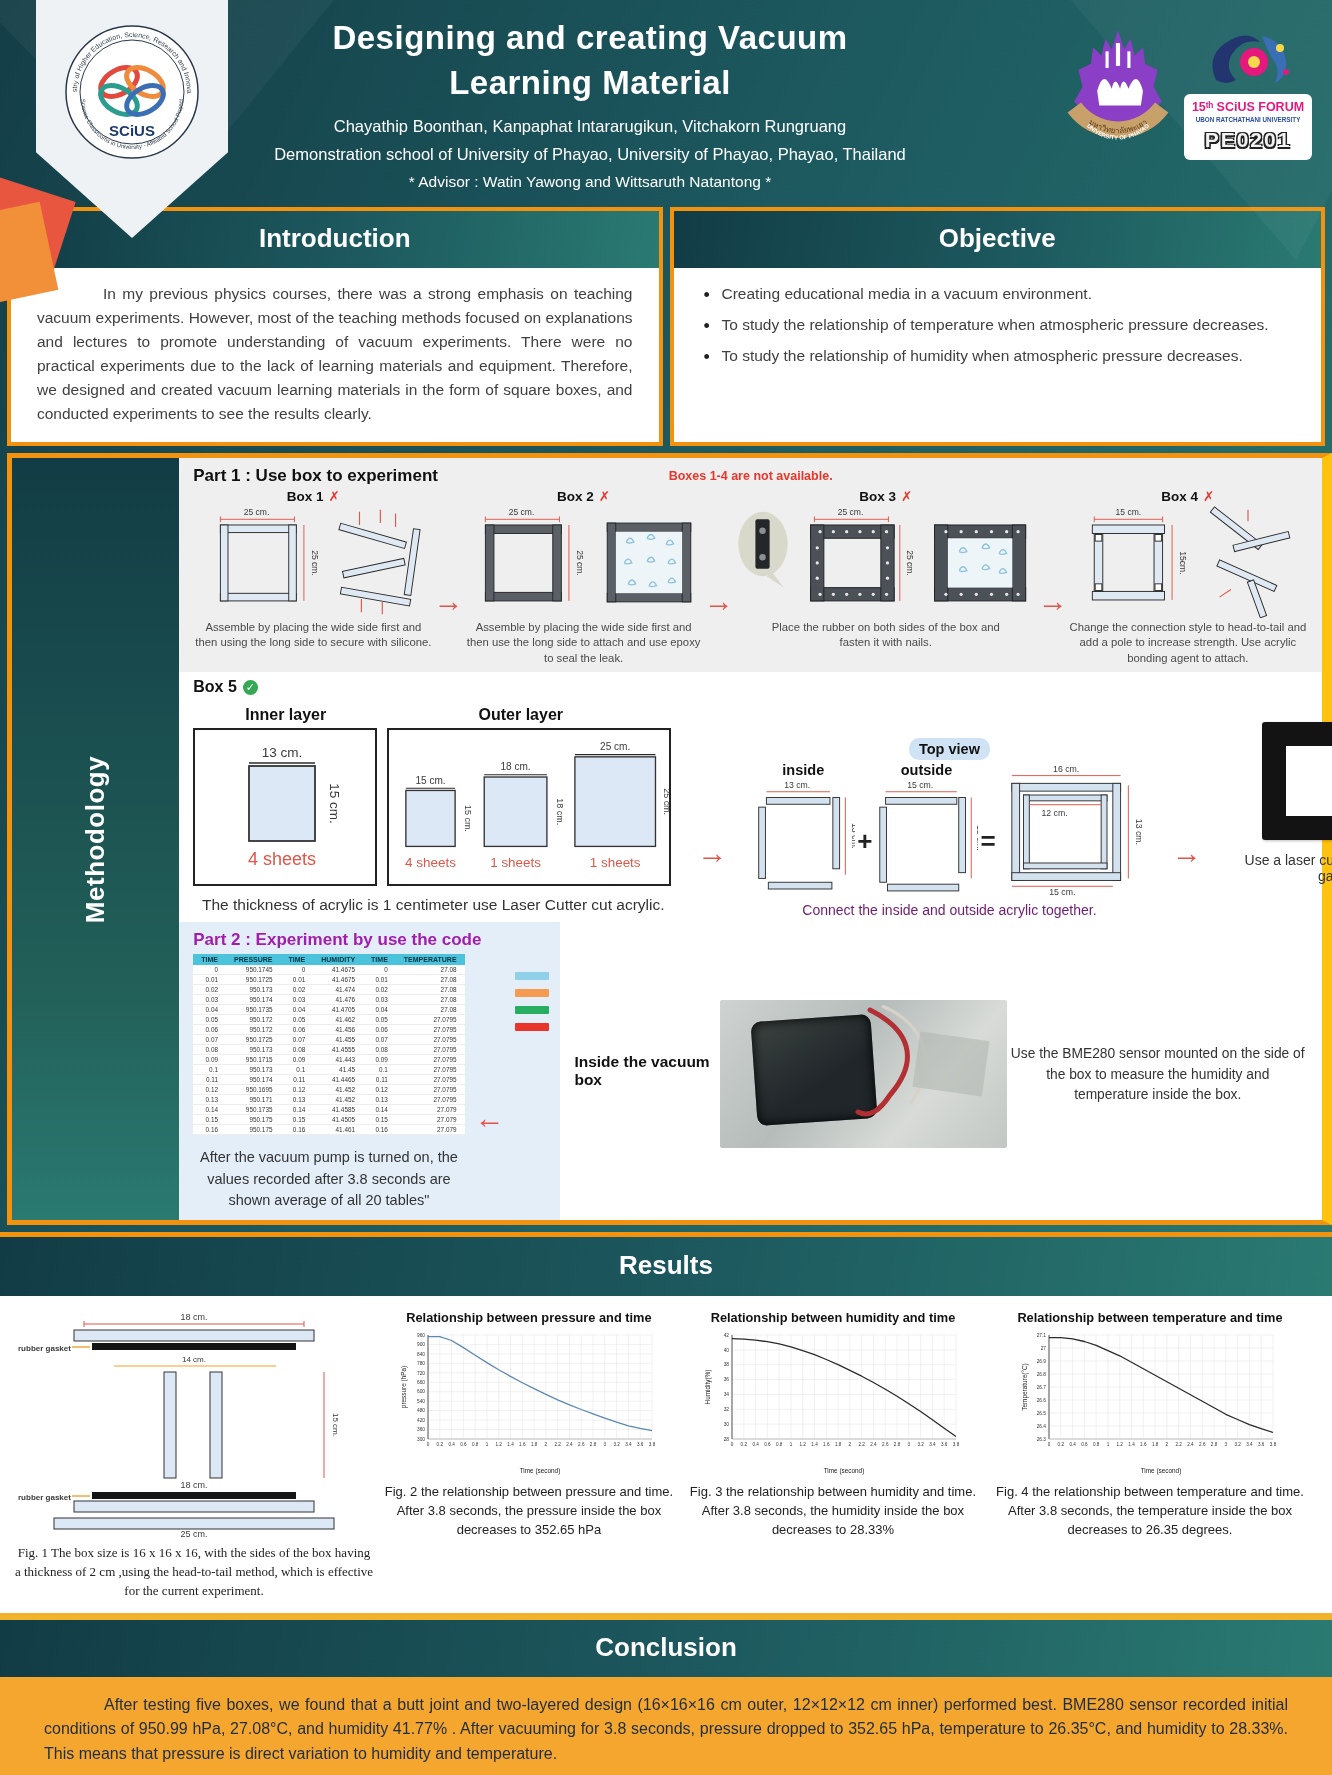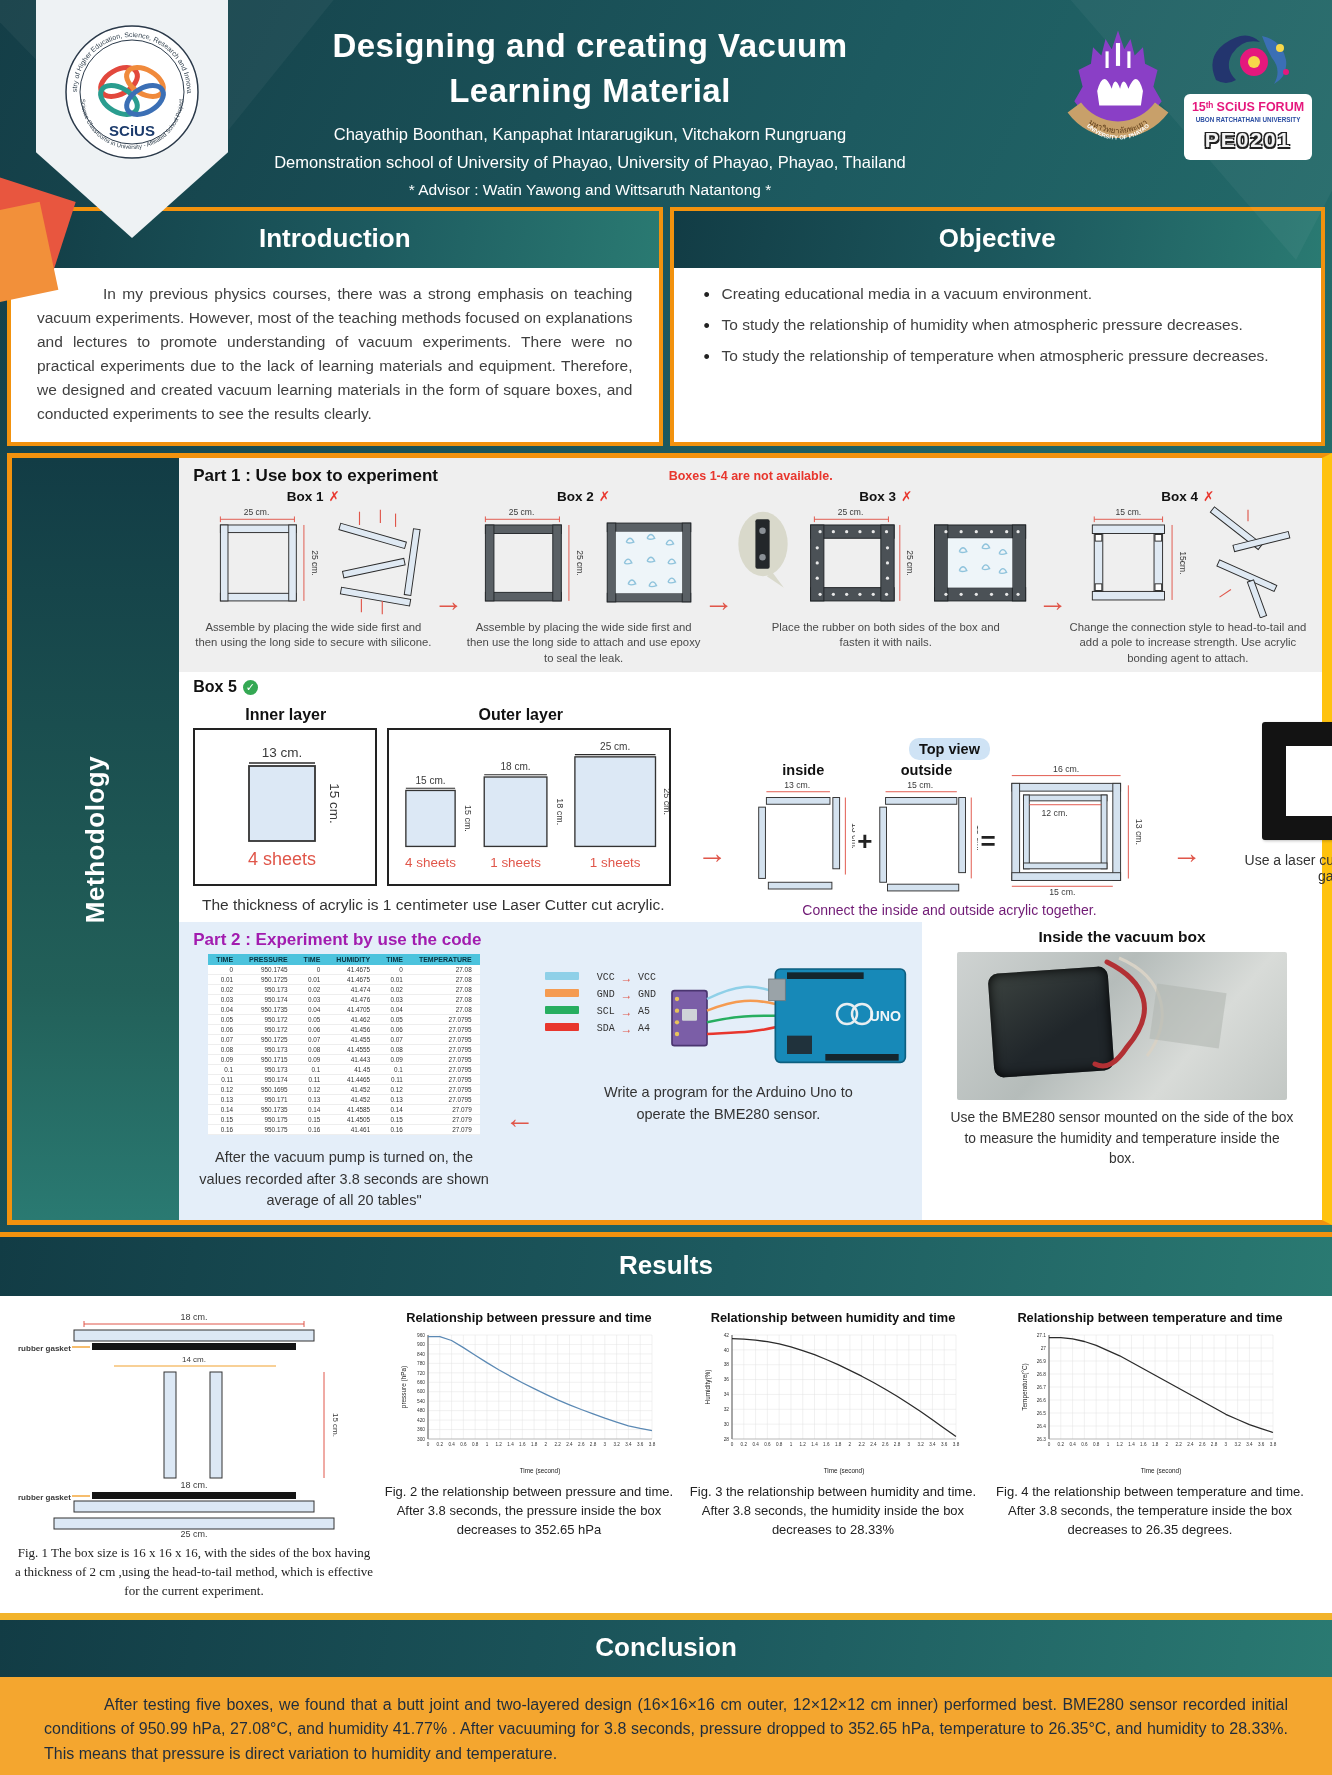--- a/index.html
+++ b/index.html
@@ -10,21 +10,21 @@
   .p1{width:420px;height:260px;left:-80px;top:-60px;clip-path:polygon(0 0,100% 20%,60% 100%);}
   .p2{width:520px;height:300px;right:-120px;top:-40px;clip-path:polygon(20% 0,100% 0,70% 100%);}
   .accent{position:absolute;pointer-events:none;}
   .acc1{left:-26px;top:186px;width:90px;height:90px;background:#e8563f;transform:rotate(18deg);}
   .acc2{left:-40px;top:210px;width:90px;height:90px;background:#f2903a;transform:rotate(-12deg);}
 
   
   .header{position:relative;height:205px;flex:0 0 auto;display:flex;align-items:flex-start;}
   .badge{position:absolute;left:36px;top:0;width:192px;height:238px;background:#eef2f4;clip-path:polygon(0 0,100% 0,100% 64%,50% 100%,0 64%);box-shadow:0 3px 6px rgba(0,0,0,.3);z-index:4;display:flex;align-items:flex-start;justify-content:center;}
   .badge svg{margin-top:14px;}
-  .title-block{position:absolute;left:250px;top:24px;width:680px;text-align:center;color:#fff;z-index:2;}
+  .title-block{position:absolute;left:250px;top:16px;width:680px;text-align:center;color:#fff;z-index:2;}
   .title-block h1{font-size:33px;line-height:1.35;font-weight:bold;letter-spacing:.5px;}
   .authors{margin-top:12px;font-size:16.5px;}
   .affiliation{margin-top:9px;font-size:16.5px;}
   .advisor{margin-top:9px;font-size:15.5px;}
   .logos{position:absolute;right:20px;top:28px;display:flex;gap:14px;align-items:flex-start;z-index:2;}
   .forum-card{width:128px;display:flex;flex-direction:column;align-items:center;}
   .forum-white{background:#fff;border-radius:6px;padding:6px 6px 8px;width:128px;text-align:center;}
   .forum-l1{color:#e5187d;font-weight:bold;font-size:12.5px;}
   .forum-l2{color:#2b4ea2;font-weight:bold;font-size:6.3px;margin-top:2px;}
   .forum-code{margin-top:5px;font-size:21px;font-weight:bold;letter-spacing:2px;color:#f2f2f2;text-shadow:-1.5px -1.5px 0 #222,1.5px -1.5px 0 #222,-1.5px 1.5px 0 #222,1.5px 1.5px 0 #222;}
@@ -105,21 +105,21 @@
   .ard-cluster{display:flex;flex-direction:column;align-items:center;}
   .ard-top{display:flex;align-items:flex-start;gap:6px;}
   .wire-legend{margin-top:18px;}
   .wire-row{display:flex;align-items:flex-start;gap:8px;margin-bottom:3px;font-family:Liberation Mono, monospace;}
   .wire-swatch{width:34px;height:8px;display:inline-block;border-radius:1px;}
   .wire-from{font-size:10px;color:#333;width:28px;text-align:right;}
   .wire-arrow{color:#e0564a;font-size:12px;font-weight:bold;}
   .wire-arrow::before{content:"→";}
   .wire-to{font-size:10px;color:#333;}
   .ard-cap{font-size:14.5px;color:#333;text-align:center;margin-top:8px;width:300px;line-height:1.5;}
-  .m-right{flex:0 0 400px;background:#fff;padding:6px 14px;display:flex;flex-direction:column;align-items:center;}
+  .m-right{flex:0 0 400px;background:#fff;padding:6px 14px;display:flex;flex-direction:row;align-items:center;}
   .ivb-head{font-weight:bold;font-size:15.5px;color:#111;}
   .ivb-photo{position:relative;width:330px;height:148px;margin-top:6px;background:linear-gradient(130deg,#cfd3d2,#b5bcba 40%,#d8dbd8 70%,#c2c7c4);overflow:hidden;border-radius:2px;}
   .ivb-cavity{position:absolute;left:34px;top:18px;width:120px;height:104px;background:linear-gradient(150deg,#3c4340,#20262a 60%);border-radius:10px;transform:rotate(-4deg);box-shadow:inset 0 0 12px #000;}
   .ivb-cap{font-size:13.8px;color:#333;text-align:center;margin-top:8px;line-height:1.5;width:345px;}
 
   
   .results{margin:0 0 0 0;border-top:5px solid #f2920e;border-bottom:4px solid #f2b32a;background:#fff;flex:0 0 auto;}
   .results .band{padding:13px 0 15px;}
   .figs{display:flex;align-items:flex-start;justify-content:space-between;padding:14px 14px 12px;background:#fff;}
   .figcol{display:flex;flex-direction:column;align-items:center;}
@@ -225,22 +225,22 @@
         <p>In my previous physics courses, there was a strong emphasis on teaching vacuum experiments. However, most of the teaching methods focused on explanations and lectures to promote understanding of vacuum experiments. There were no practical experiments due to the lack of learning materials and equipment. Therefore, we designed and created vacuum learning materials in the form of square boxes, and conducted experiments to see the results clearly.</p>
       </div>
     </div>
     <div class="panel objective">
       <div class="band">
           <h2>Objective</h2>
         </div>
       <div class="panel-body">
         <ul>
           <li>Creating educational media in a vacuum environment.</li>
+          <li>To study the relationship of temperature when atmospheric pressure decreases.</li>
           <li>To study the relationship of humidity when atmospheric pressure decreases.</li>
-          <li>To study the relationship of temperature when atmospheric pressure decreases.</li>
         </ul>
       </div>
     </div>
   </section>
 
   <section class="methodology">
     <div class="m-label">
         <span>Methodology</span>
       </div>
     <div class="m-content">

